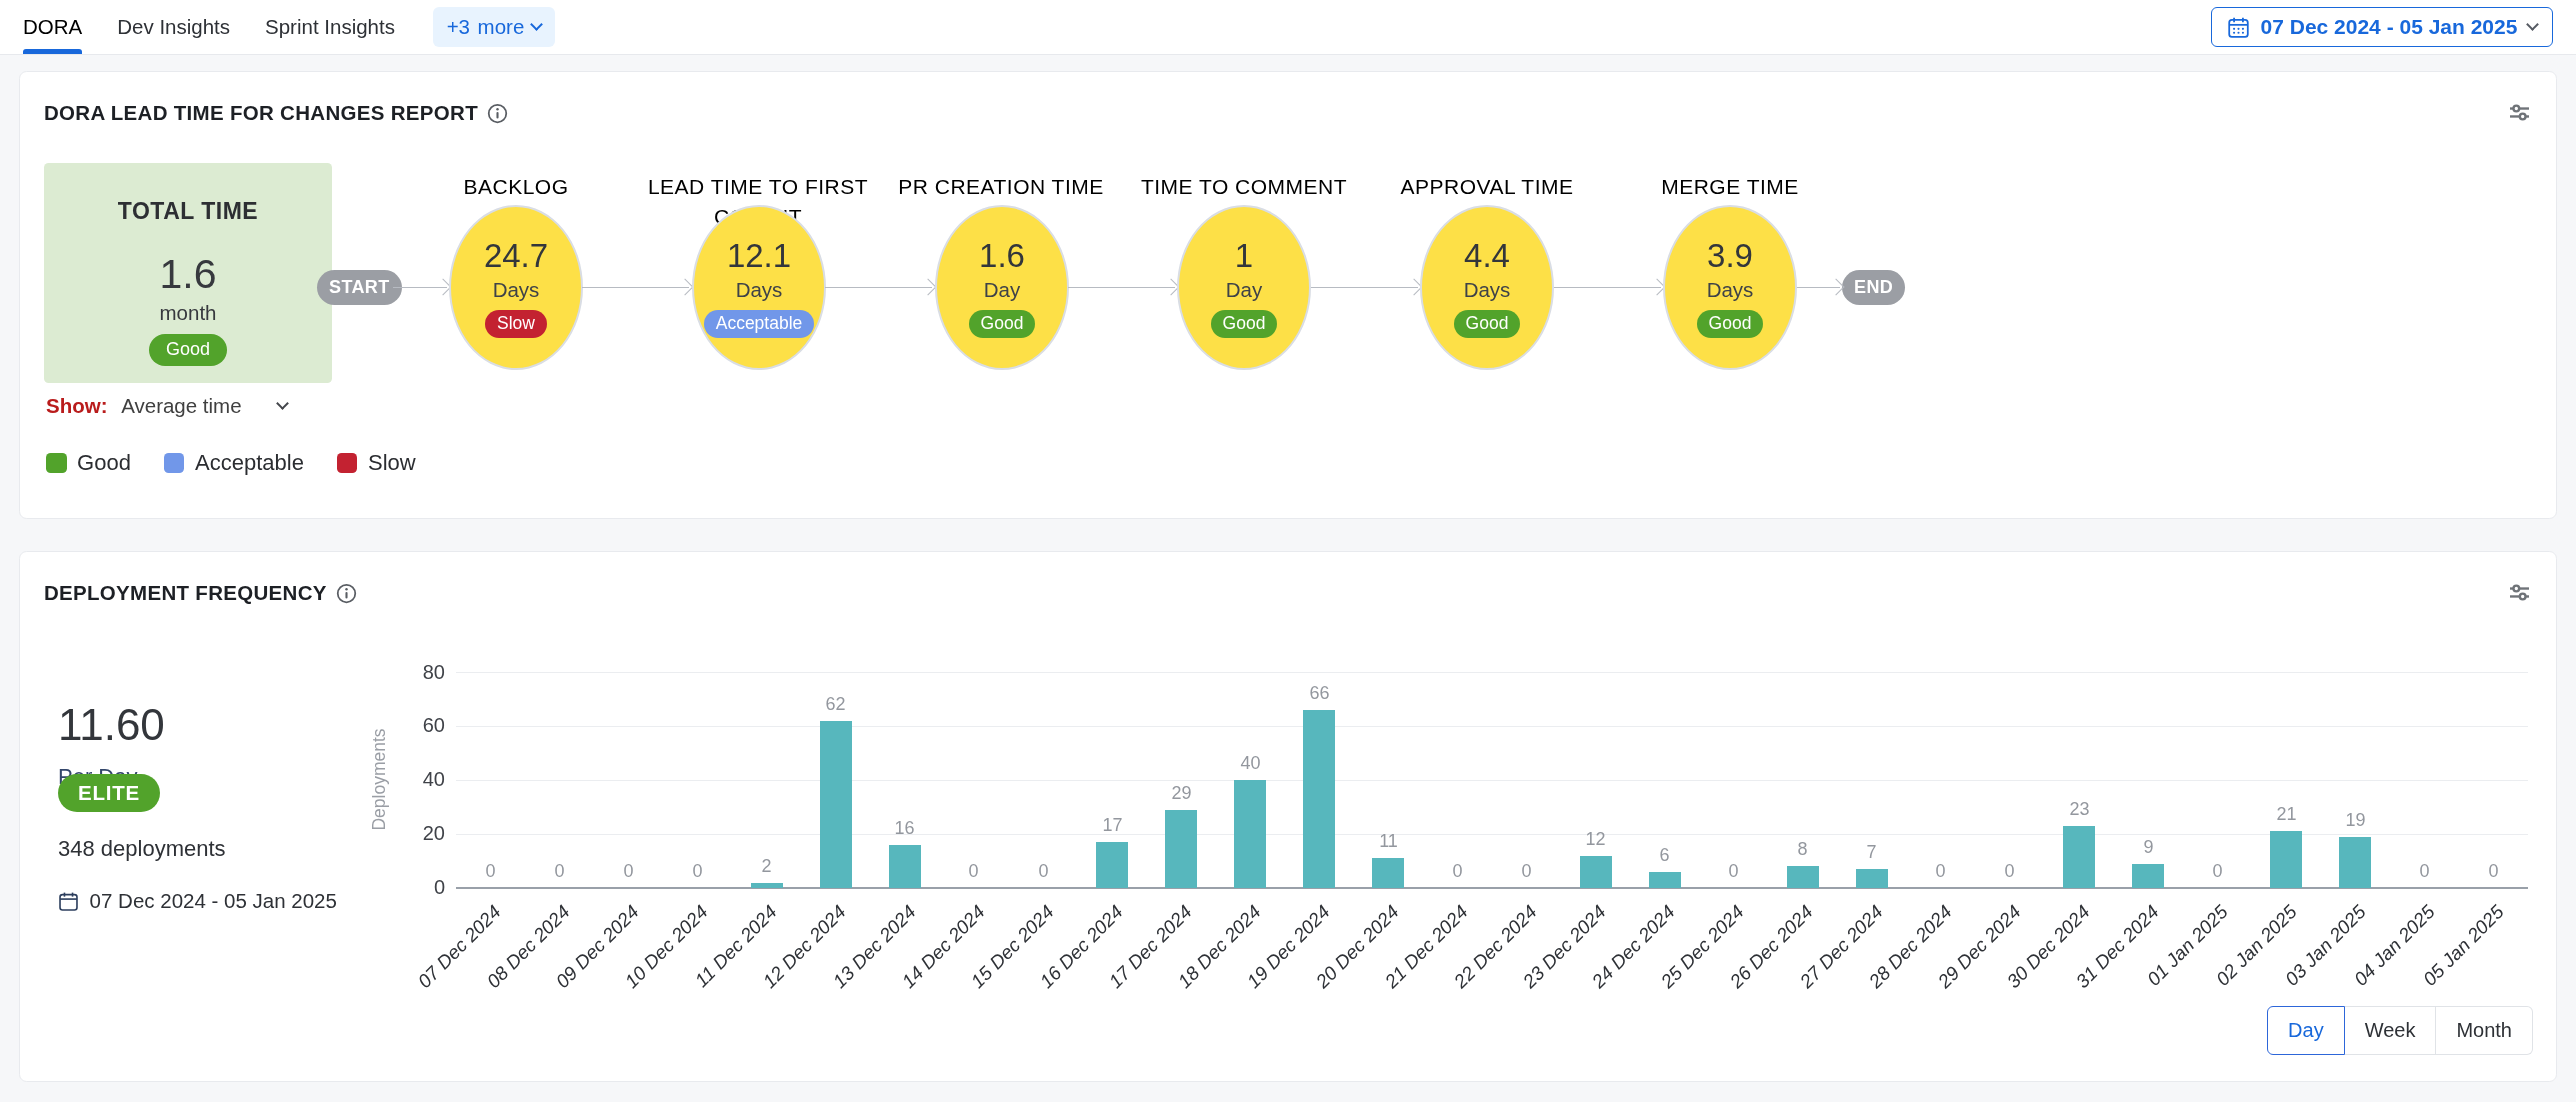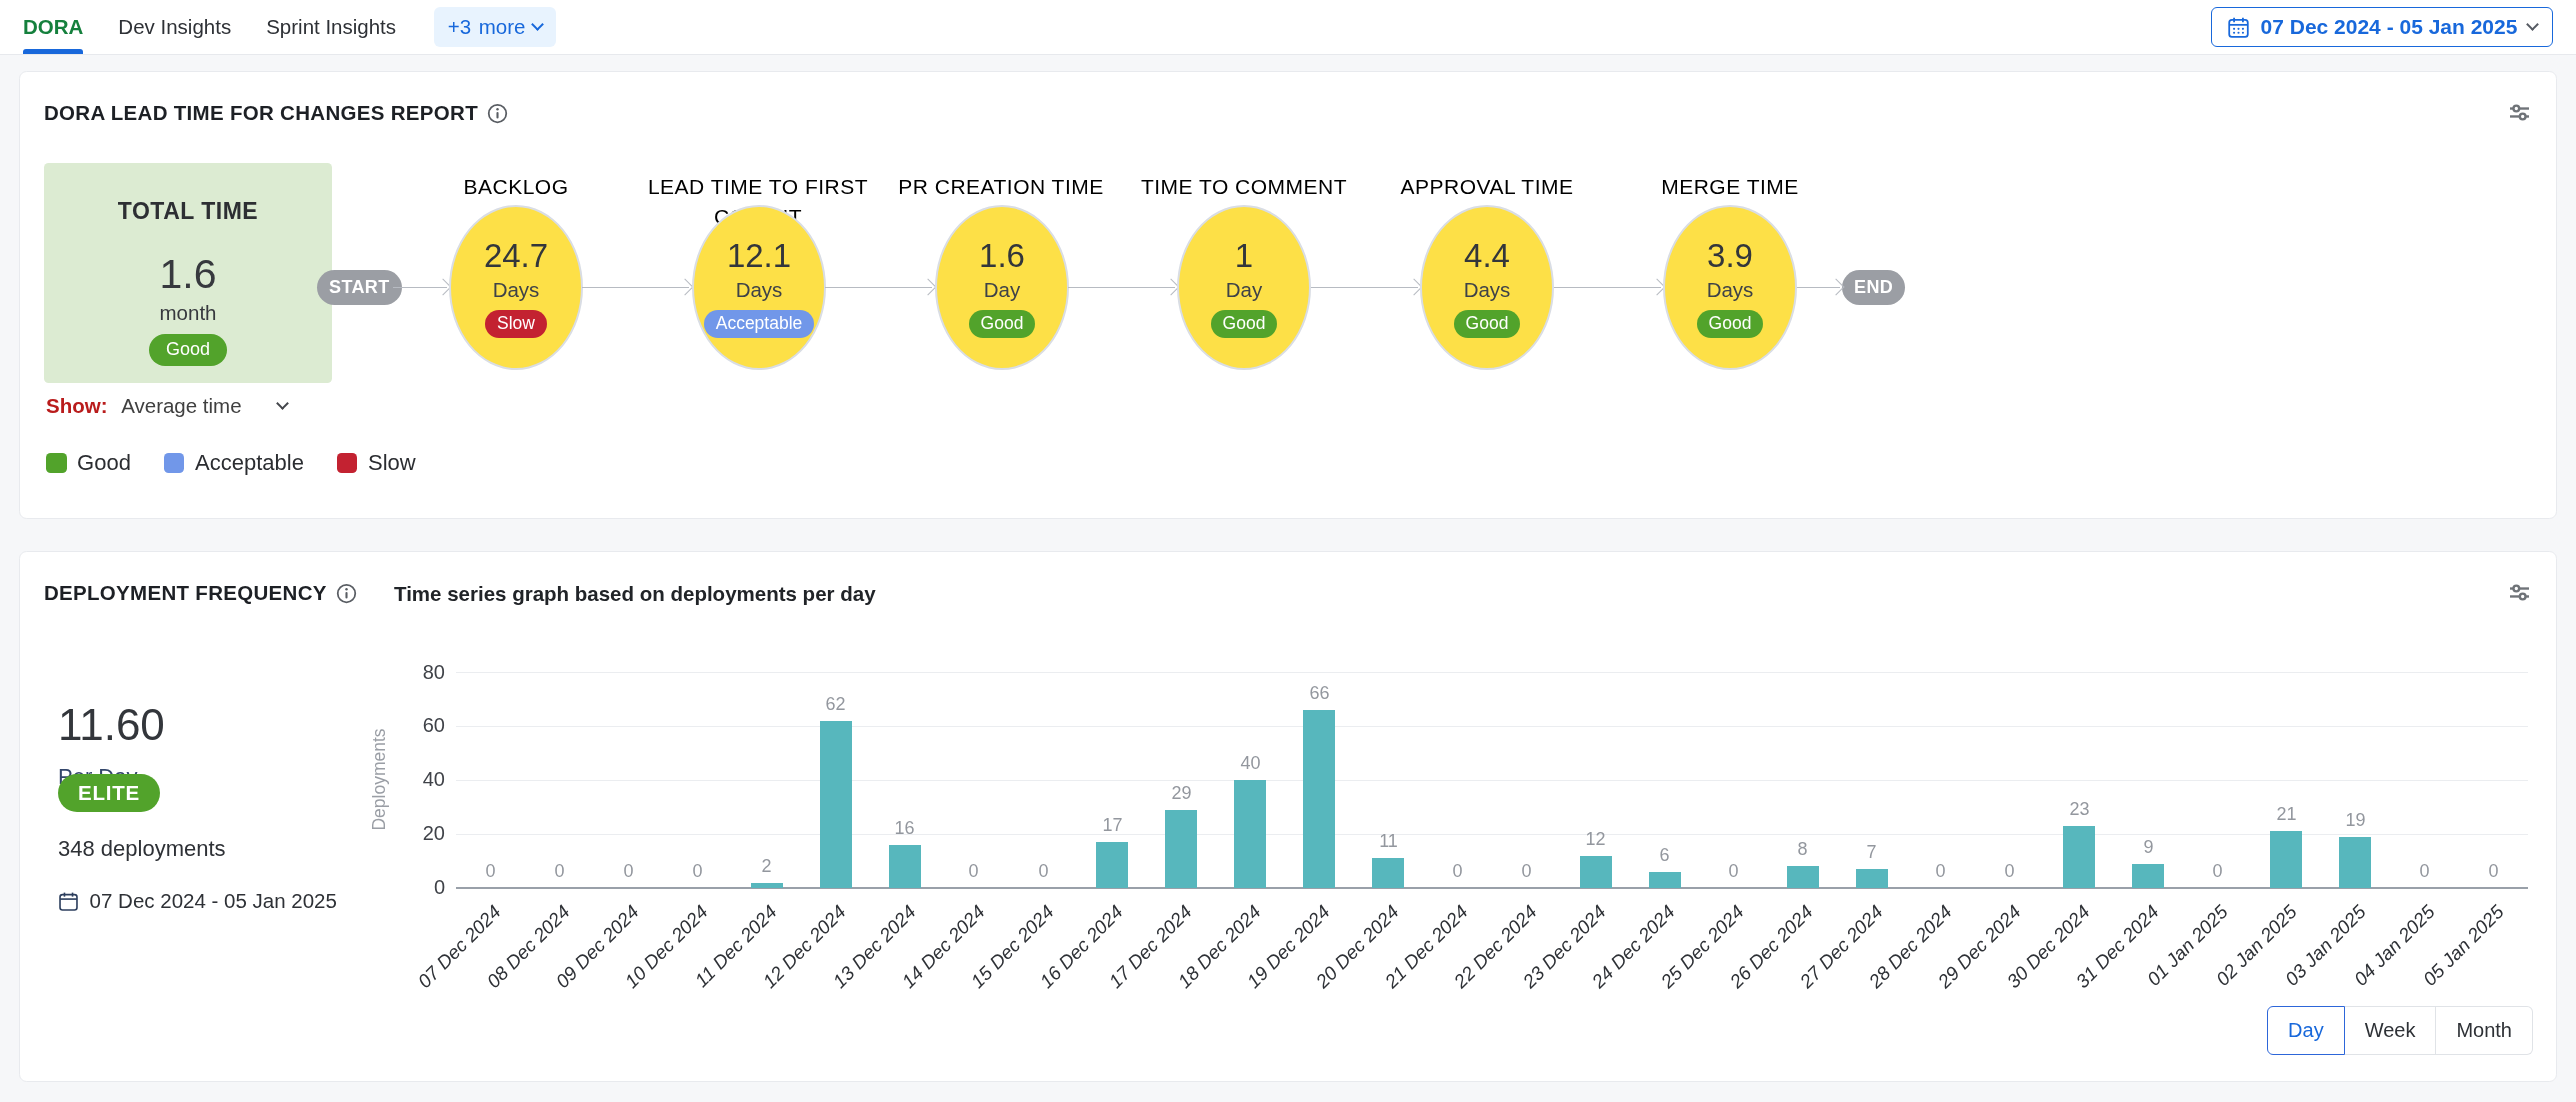--- a/index.html
+++ b/index.html
@@ -17,21 +17,21 @@
     position: absolute; left: 0; top: 0; width: 100%; height: 55px;
     background: #ffffff; border-bottom: 1.5px solid #e7e9ed;
     display: flex; align-items: center; padding: 0 23px;
   }
   .tabs { display: flex; align-items: stretch; height: 100%; }
   .tab {
     position: relative; display: flex; align-items: center;
     font-size: 20.5px; color: #2e3136; margin-right: 35px; cursor: pointer;
     white-space: nowrap;
   }
-  .tab.active { font-weight: bold; color: #15803d; }
+  .tab.active { font-weight: normal; color: #000000; }
   .tab.active::after {
     content: ""; position: absolute; left: 0; right: 0; bottom: 0;
     height: 4.6px; background: #1868db; border-radius: 3px 3px 0 0;
   }
   .more-chip {
     display: flex; align-items: center; gap: 7.6px;
     background: #e8f3fe; color: #1868db; border-radius: 6px;
     padding: 7.6px 13.7px; font-size: 20.5px; cursor: pointer; margin-left: 3px;
   }
   .daterange-btn {
@@ -289,21 +289,20 @@
 
 <div class="card" id="card-deploy">
   <div class="card-title">
     <span>DEPLOYMENT FREQUENCY</span>
     <svg width="21" height="21" viewBox="0 0 24 24">
       <circle cx="12" cy="12" r="10" fill="none" stroke="#595d63" stroke-width="2"></circle>
       <circle cx="12" cy="7.2" r="1.4" fill="#595d63"></circle>
       <rect x="10.8" y="10.2" width="2.4" height="7.5" rx="1.2" fill="#595d63"></rect>
     </svg>
   </div>
-  <div class="chart-title">Time series graph based on deployments per day</div>
   <div class="sliders-btn">
     <svg width="27" height="27" viewBox="0 0 34 34">
       <line x1="5" y1="12" x2="29" y2="12" stroke="#6f7378" stroke-width="3"></line>
       <line x1="5" y1="22" x2="29" y2="22" stroke="#6f7378" stroke-width="3"></line>
       <circle cx="13" cy="12" r="3.6" fill="#fff" stroke="#6f7378" stroke-width="3"></circle>
       <circle cx="21" cy="22" r="3.6" fill="#fff" stroke="#6f7378" stroke-width="3"></circle>
     </svg>
   </div>
 
   <div class="rate-row">

